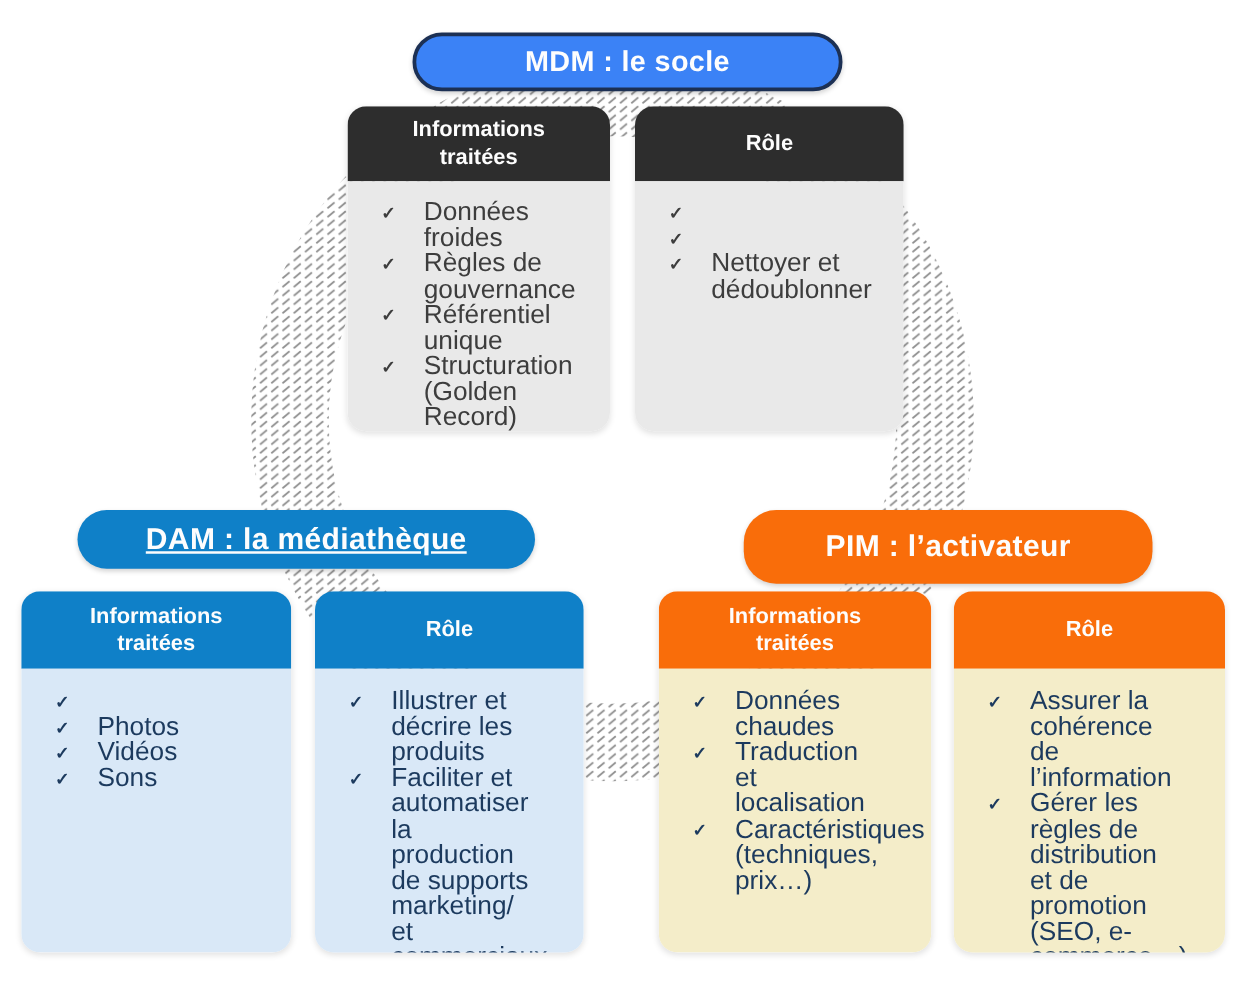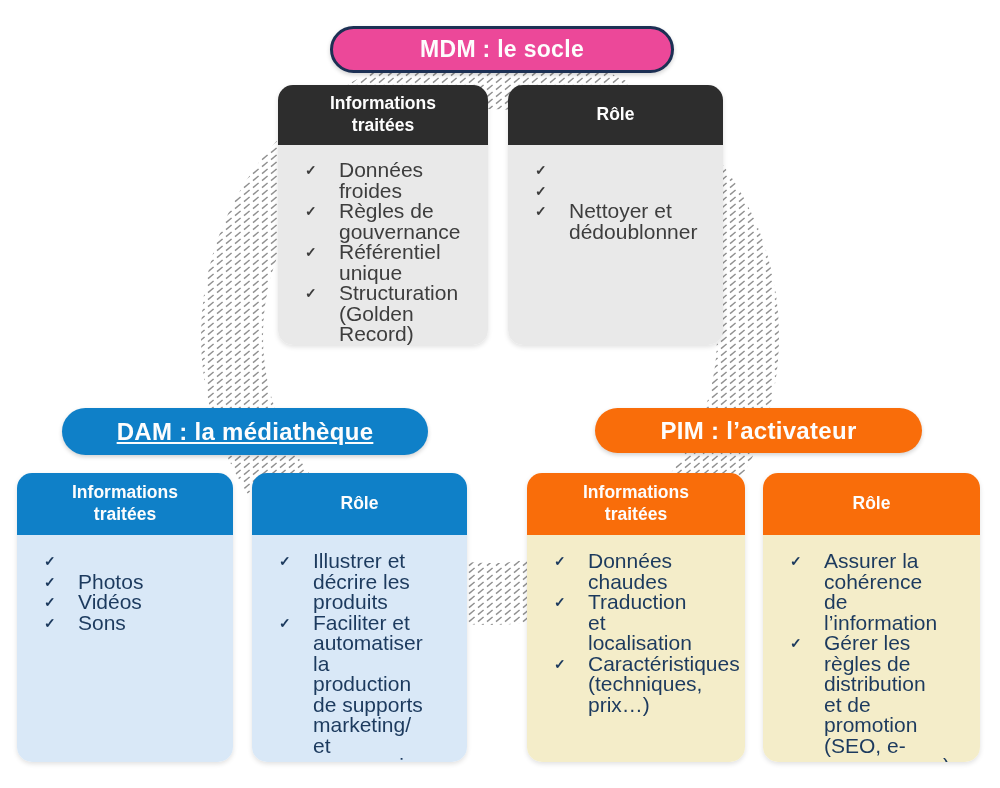--- a/index.html
+++ b/index.html
@@ -6,21 +6,21 @@
   .stage{
     position:relative;width:1000px;height:788px;background:#ffffff;overflow:hidden;
     font-family:"Liberation Sans", sans-serif;
   }
   svg.ring{position:absolute;left:0;top:0;z-index:0;}
   .pill{
     position:absolute;z-index:2;display:flex;align-items:center;justify-content:center;
     border-radius:26px;color:#fdfdfd;font-weight:bold;font-size:23px;letter-spacing:.3px;
     box-shadow:0 2px 4px rgba(0,0,0,.18);
   }
-  .pill-mdm{background:#ec4899;border:3px solid #1c3054;}
+  .pill-mdm{background:#3b82f6;border:3px solid #1c3054;}
   .pill-dam{background:#0f80c8;}
   .pill-pim{background:#f96d0a;}
   .card{
     position:absolute;z-index:1;border-radius:15px;overflow:hidden;display:flex;flex-direction:column;
     box-shadow:0 2px 5px rgba(0,0,0,.12);
   }
   .card-header{
     flex:0 0 auto;display:flex;align-items:center;justify-content:center;text-align:center;
     color:#fdfdfd;font-weight:bold;font-size:17.5px;line-height:1.25;
   }
@@ -133,21 +133,21 @@
         <span class="check">✓</span>
         <span class="item-text">Illustrer et décrire les produits</span>
       </div>
       <div class="item">
         <span class="check">✓</span>
         <span class="item-text">Faciliter et automatiser la production de supports marketing/ et commerciaux</span>
       </div>
     </div>
   </div>
 
-  <div class="pill pill-pim" style="left:595px;top:408px;width:327px;height:45px;font-size:24px;">
+  <div class="pill pill-pim" style="left:595px;top:408px;width:327px;height:59px;font-size:24px;">
     <span>PIM : l’activateur</span>
   </div>
 
   <div class="card g-pim" style="left:527px;top:473px;width:218px;height:289px;">
     <div class="card-header">
       <span class="hdr-txt">Informations traitées</span>
     </div>
     <div class="card-body">
       <div class="item">
         <span class="check">✓</span>

